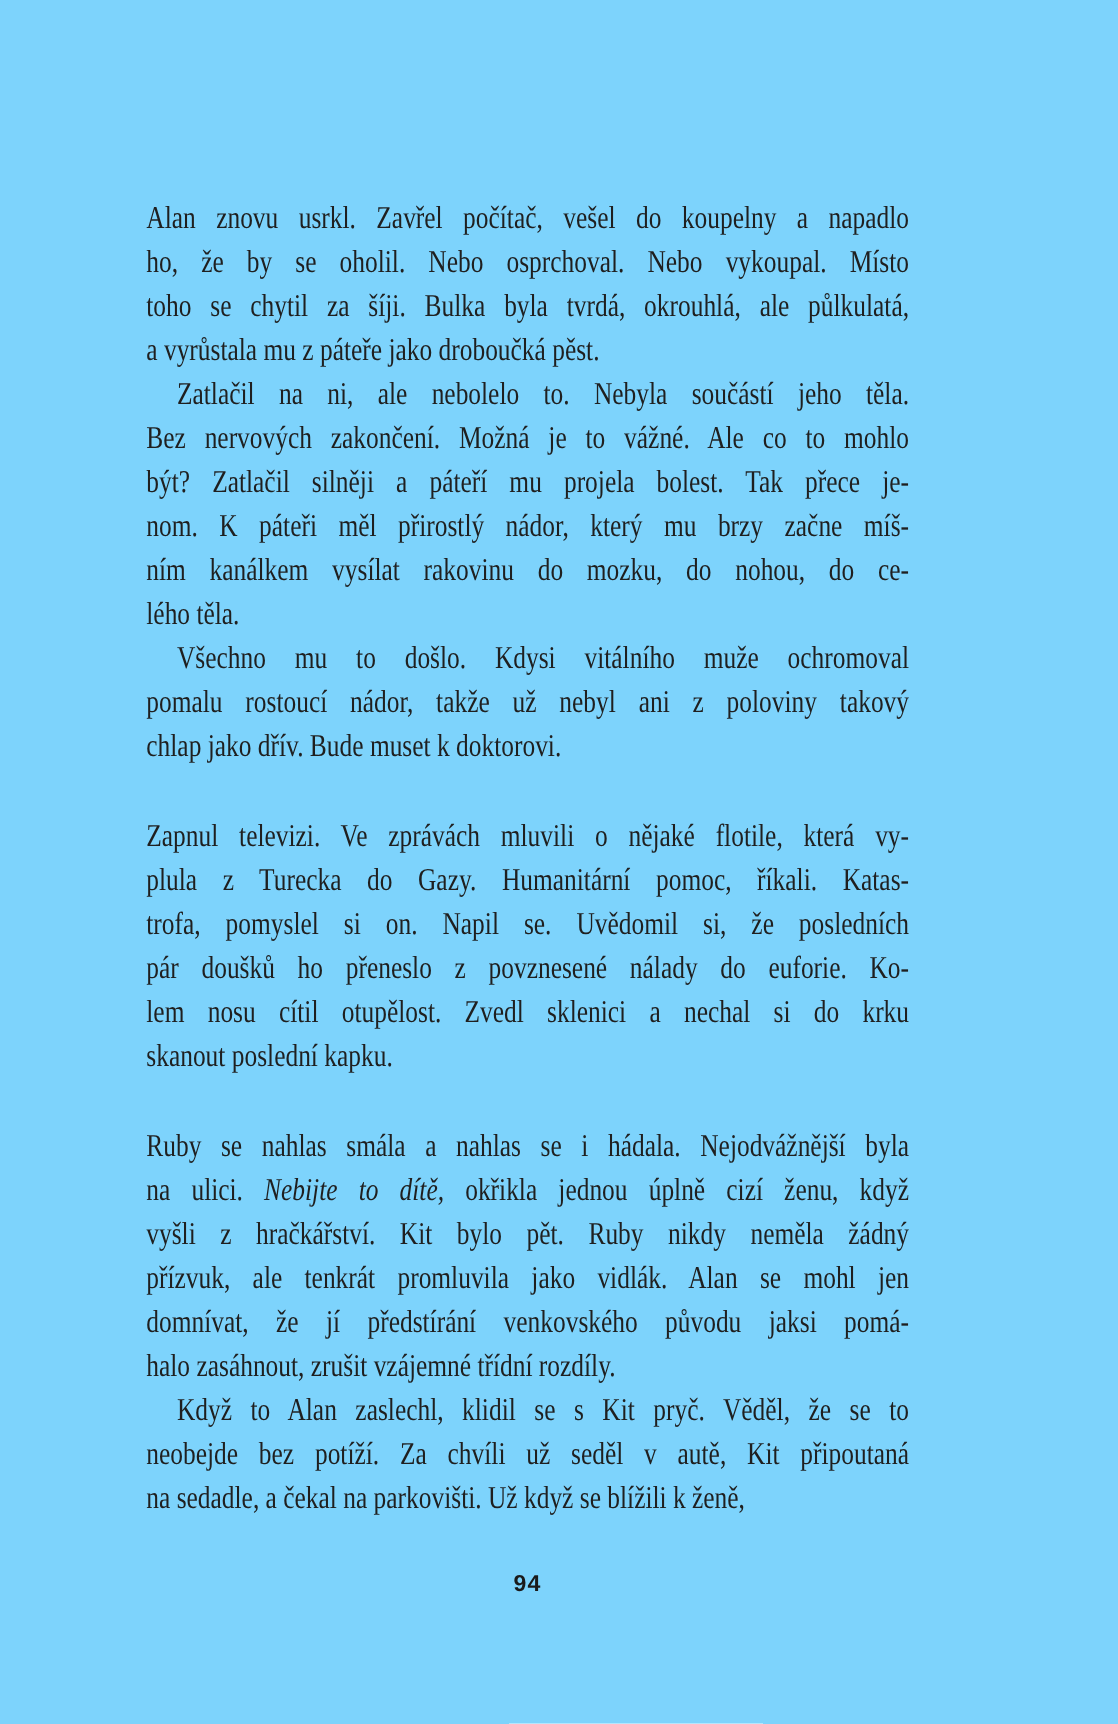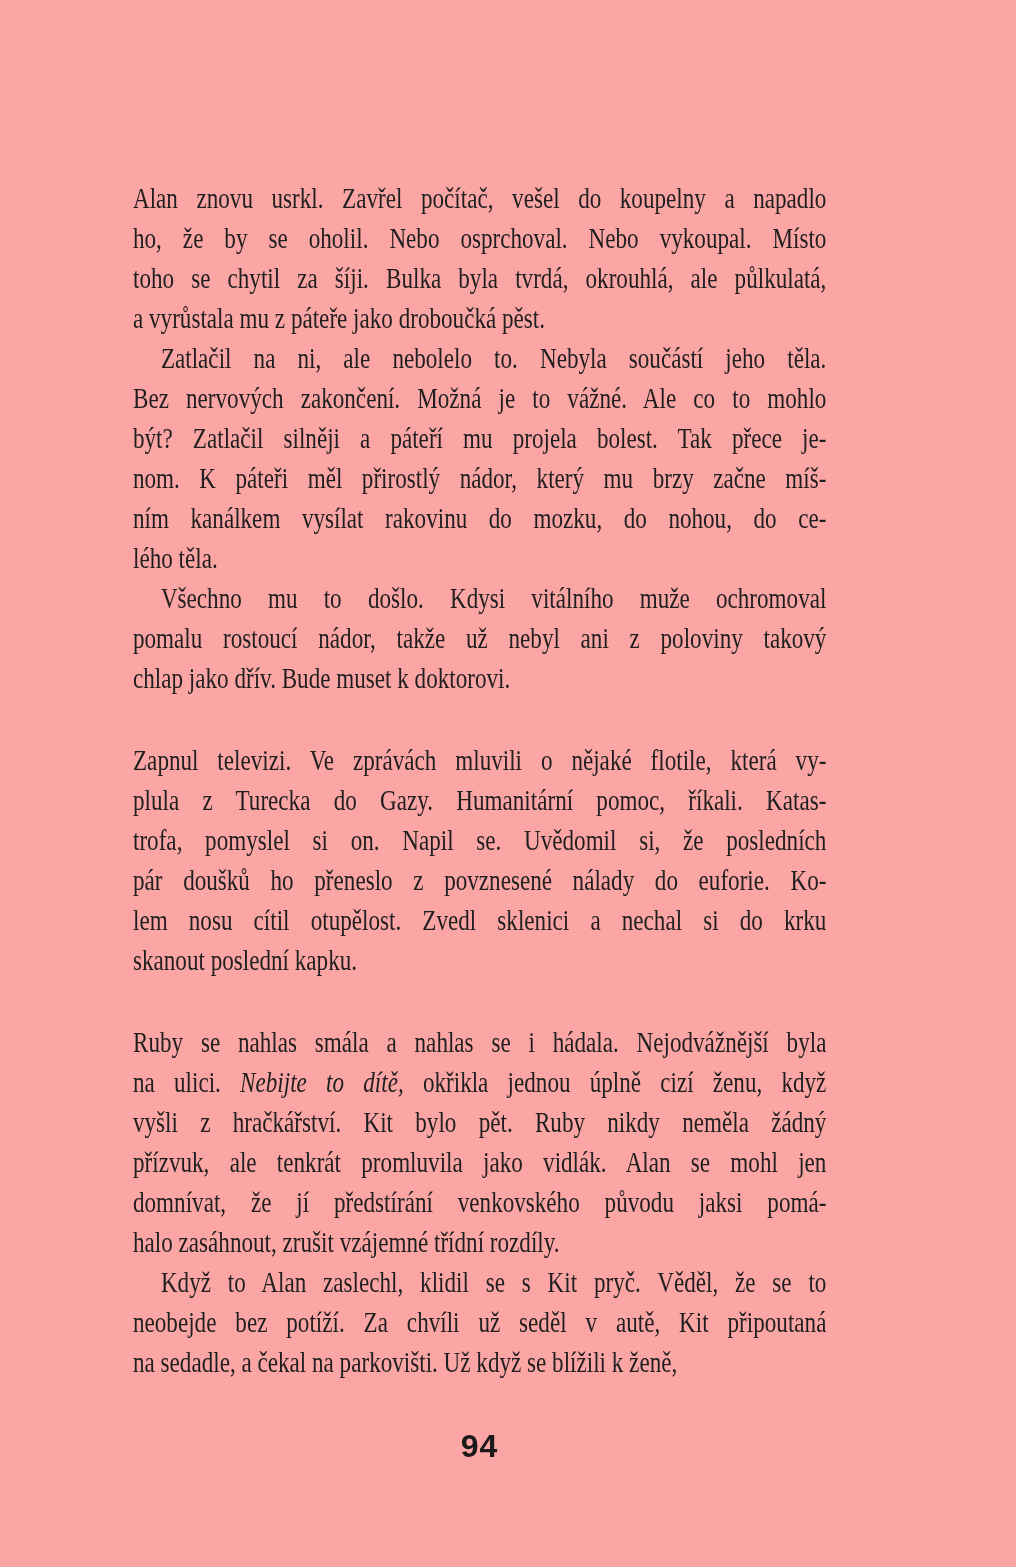--- a/index.html
+++ b/index.html
@@ -4,21 +4,21 @@
 <style>
   html, body {
     margin: 0;
     padding: 0;
     background: #ffffff;
   }
   .book-page {
     position: relative;
     width: 1016px;
     height: 1567px;
-    background: #fca5a5;
+    background: #7dd3fc;
     overflow: hidden;
   }
   .page-text {
     position: absolute;
     left: 133px;
     top: 178px;
     width: 870px;
     transform: scaleX(0.797);
     transform-origin: left top;
     font-family: "Liberation Serif", serif;
@@ -50,21 +50,21 @@
     font-style: italic;
   }
   .page-number {
     position: absolute;
     left: 133px;
     top: 1428px;
     width: 693px;
     text-align: center;
     font-family: "Liberation Sans", sans-serif;
     font-weight: 700;
-    font-size: 32px;
+    font-size: 21px;
     letter-spacing: 1px;
     color: #1a1a1a;
   }
 </style>
 </head>
 <body>
 
 <div class="book-page">
   <div class="page-text" id="page-text">
       <div class="paragraph">

